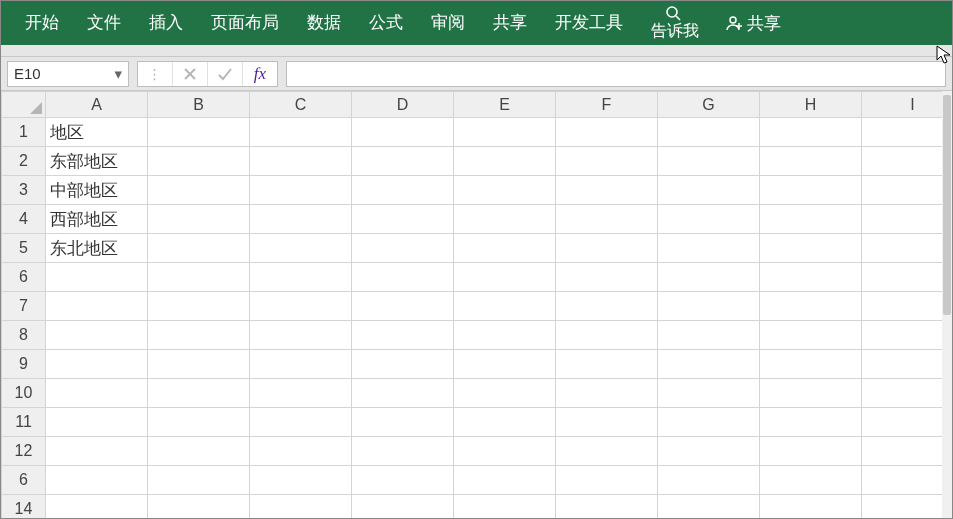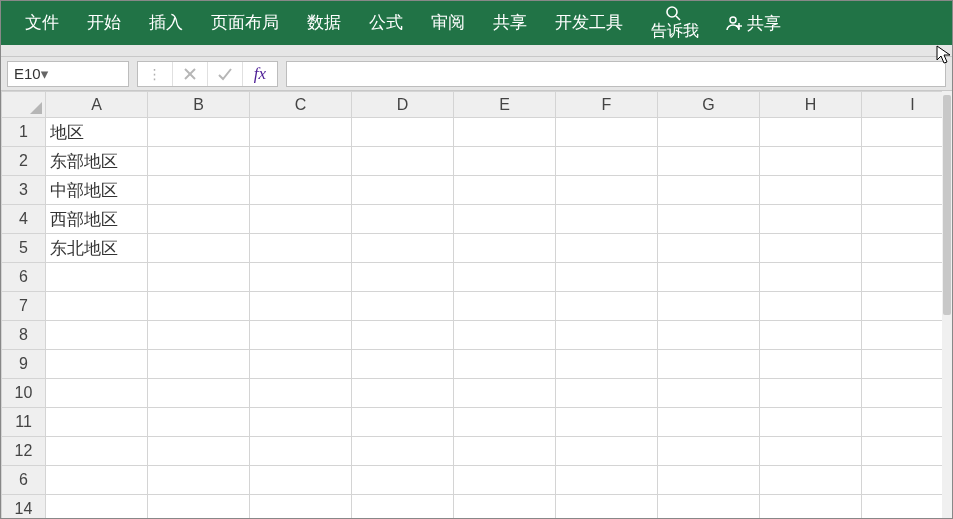--- a/index.html
+++ b/index.html
@@ -44,20 +44,21 @@
     border-bottom: 1px solid #c8c8c8;
     display: flex;
     align-items: center;
     padding: 4px 6px;
     gap: 8px;
   }
   .namebox {
     width: 122px; height: 26px; background: #fff;
     border: 1px solid #bdbdbd; display: flex; align-items: center;
     padding: 0 6px; font-size: 15px; color: #333;
+    justify-content: space-between;
   }
   .namebox .dd { color: #666; }
   .fx-group {
     height: 26px; background: #fff; border: 1px solid #bdbdbd;
     display: flex; align-items: center;
   }
   .fx-group .sep { width:1px; height:100%; background:#e0e0e0; }
   .fx-group .btn {
     width: 34px; height: 100%; display:flex; align-items:center; justify-content:center;
     color:#b6b6b6; font-size:16px;
@@ -131,22 +132,22 @@
   .cursor-arrow {
     position:absolute; top:44px; right:0px; pointer-events:none;
   }
 </style>
 </head>
 <body>
 
 <div class="app">
 
   <div class="ribbon">
+    <div class="tab">开始</div>
     <div class="tab">文件</div>
-    <div class="tab">开始</div>
     <div class="tab">插入</div>
     <div class="tab">页面布局</div>
     <div class="tab">数据</div>
     <div class="tab">公式</div>
     <div class="tab">审阅</div>
     <div class="tab">共享</div>
     <div class="tab">开发工具</div>
 
     <div class="tellme">
       <svg width="16" height="16" viewBox="0 0 16 16">

